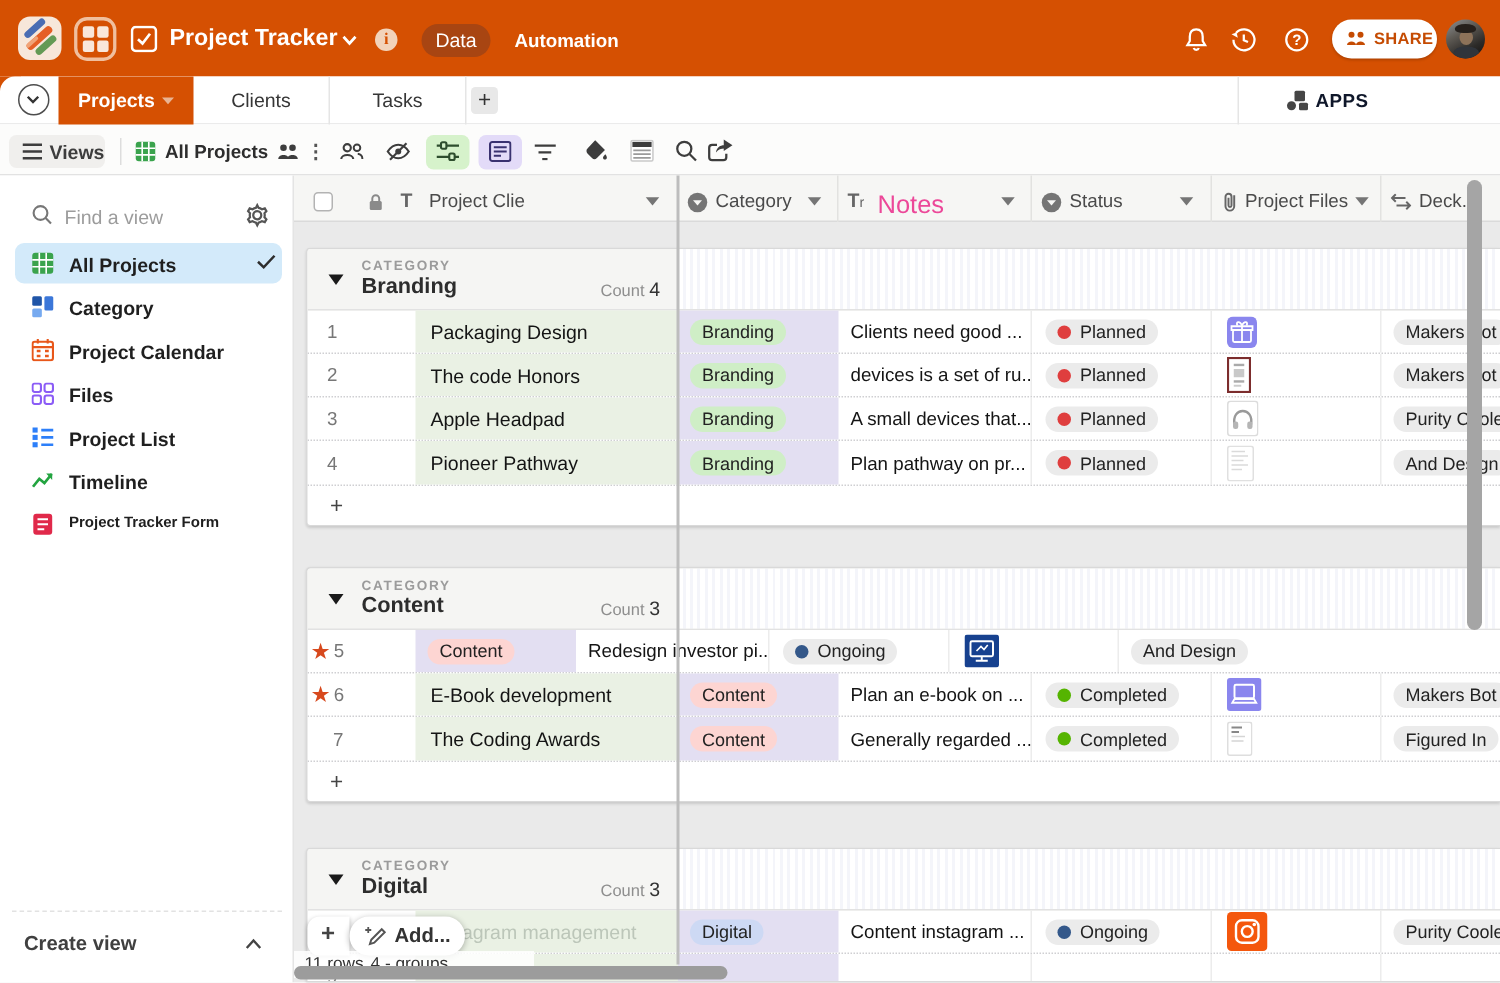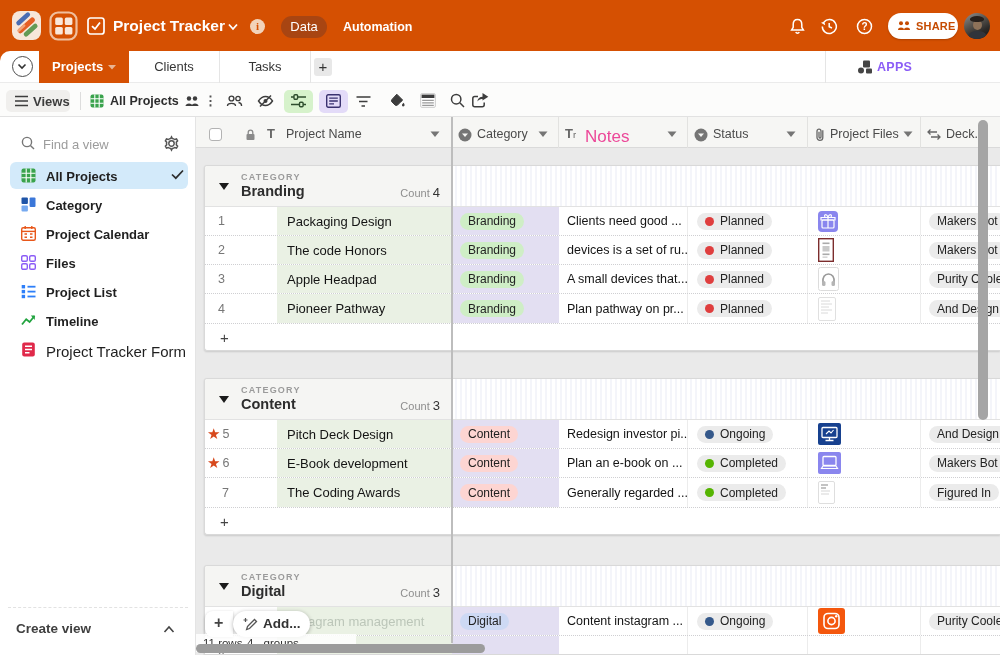--- a/index.html
+++ b/index.html
@@ -115,21 +115,21 @@
 </div>
 <div class="a" style="left:129px;top:51px;width:91px;height:32px;border-right:1px solid #e5e5e5;font-size:13px;color:#363636;text-align:center;line-height:32px">Clients</div>
 <div class="a" style="left:220px;top:51px;width:91px;height:32px;border-right:1px solid #e5e5e5;font-size:13px;color:#363636;text-align:center;line-height:32px">Tasks</div>
 <div class="a" style="left:314px;top:58px;width:18px;height:18px;background:#e8e8e8;border-radius:3px;color:#333;font-size:15px;text-align:center;line-height:17px">+</div>
 <div class="a" style="left:825px;top:51px;width:175px;height:32px;border-left:1px solid #e5e5e5"></div>
 <svg class="a" style="left:857px;top:59px" width="16" height="16">
 <rect x="6" y="1.5" width="7" height="7" rx="1" fill="#454545"></rect>
 <circle cx="4" cy="11.5" r="3" fill="#454545"></circle>
 <rect x="9" y="9.5" width="6" height="5" rx="1" fill="#454545"></rect>
 </svg>
-<div class="a" style="left:877px;top:60px;font-size:12.5px;font-weight:bold;color:#8b5cf6;letter-spacing:.3px">APPS</div>
+<div class="a" style="left:877px;top:60px;font-size:12.5px;font-weight:bold;color:#0f172a;letter-spacing:.3px">APPS</div>
 
 <div class="a" style="left:6px;top:90px;width:64px;height:22px;background:#f0efed;border-radius:5px"></div>
 <svg class="a" style="left:15px;top:95px" width="13" height="12">
     <path d="M0 1.5 H13 M0 6 H13 M0 10.5 H13" stroke="#3d3d3d" stroke-width="1.6"></path>
   </svg>
 <div class="a" style="left:33px;top:94px;font-size:13px;font-weight:bold;color:#3d3d3d">Views</div>
 <div class="a" style="left:80px;top:92px;width:1px;height:18px;background:#ddd"></div>
 <svg class="a" style="left:90px;top:94px" width="14" height="14">
 <rect x="0.5" y="0.5" width="13" height="13" rx="2" fill="#3aa34d"></rect>
 <path d="M0.5 4.8 H13.5 M0.5 9.2 H13.5 M4.8 0.5 V13.5 M9.2 0.5 V13.5" stroke="#fff" stroke-width="1.1"></path>
@@ -236,34 +236,34 @@
 <div class="a" style="left:46px;top:285px;font-size:13px;font-weight:bold;color:#1f1f1f">Project List</div>
 <svg class="a" style="left:21px;top:313px" width="15" height="15">
 <path d="M1 11.5 L5.2 6.2 L8.6 9 L13.5 3" fill="none" stroke="#23a440" stroke-width="1.8"></path>
 <path d="M13.8 2.6 L13.8 7 L9.8 2.6 Z" fill="#23a440"></path>
 </svg>
 <div class="a" style="left:46px;top:314px;font-size:13px;font-weight:bold;color:#1f1f1f">Timeline</div>
 <svg class="a" style="left:21px;top:342px" width="15" height="15">
 <rect x="1.2" y="0.5" width="12.6" height="14" rx="2" fill="#e0294a"></rect>
 <path d="M4 4.2 H11 M4 7.5 H11 M4 10.8 H8.5" stroke="#fff" stroke-width="1.4"></path>
 </svg>
-<div class="a" style="left:46px;top:343px;font-size:15px;font-weight:normal;color:#1f1f1f">Project Tracker Form</div>
+<div class="a" style="left:46px;top:343px;font-size:10px;font-weight:bold;color:#1f1f1f">Project Tracker Form</div>
 <div class="a" style="left:8px;top:607px;width:180px;border-top:1px dashed #e2e2e2"></div>
 <div class="a" style="left:16px;top:621px;font-size:13.5px;color:#404040;font-weight:bold">Create view</div>
 <svg class="a" style="left:163px;top:625px" width="12" height="9">
     <path d="M1.5 7 L6 2 L10.5 7" fill="none" stroke="#444" stroke-width="1.6"></path>
   </svg>
 
 <div class="a" style="left:209px;top:128px;width:13px;height:13px;border:1px solid #b3b3b3;border-radius:3px;background:#fff"></div>
 <svg class="a" style="left:245px;top:129px" width="11" height="12">
 <rect x="1.5" y="5" width="8" height="6" rx="1" fill="#8a8a8a"></rect>
 <path d="M3.2 5 V3.4 A2.3 2.3 0 0 1 7.8 3.4 V5" fill="none" stroke="#8a8a8a" stroke-width="1.3"></path>
 </svg>
 <div class="a" style="left:267px;top:126px;font-size:13px;color:#666;font-weight:bold">T</div>
-<div class="a" style="left:286px;top:127px;font-size:12.5px;color:#4a4a4a">Project Name</div>
+<div class="a" style="left:286px;top:127px;font-size:12.5px;color:#4a4a4a">Project Clie</div>
 <svg class="a" style="left:430px;top:131px" width="10" height="7">
     <path d="M0.5 0.5 L5 6 L9.5 0.5 Z" fill="#757575"></path>
   </svg>
 <svg class="a" style="left:458px;top:128px" width="14" height="14">
     <circle cx="7" cy="7" r="6.5" fill="#757575"></circle>
     <path d="M4 5.5 L7 9 L10 5.5 Z" fill="#f6f6f4"></path>
   </svg>
 <div class="a" style="left:477px;top:127px;font-size:12.5px;color:#4a4a4a">Category</div>
 <svg class="a" style="left:538px;top:131px" width="10" height="7">
     <path d="M0.5 0.5 L5 6 L9.5 0.5 Z" fill="#757575"></path>
@@ -399,21 +399,20 @@
 <div class="grp" style="top:378px;height:157px">
 <div class="ghd">
       <div class="gstripe"></div>
       <div class="tri"></div>
       <div class="gcap">CATEGORY</div>
       <div class="gtitle">Content</div>
       <div class="gcount"><span>Count </span>3</div>
     </div>
 <div class="row bb">
       <div class="cnum"><span class="star">★</span>5</div>
-      <div class="cname">Pitch Deck Design</div>
       <div class="ccat">
         <span class="chip" style="background:#fdd5d2">Content</span>
       </div>
       <div class="cnotes">Redesign investor pi...</div>
       <div class="cstat">
         <span class="chip gchip"><span class="dot" style="background:#34588a"></span>Ongoing</span>
       </div>
       <div class="cfiles">
         <svg width="23" height="22">
           <rect x="0" y="0" width="23" height="22" rx="2" fill="#17418f"></rect>

